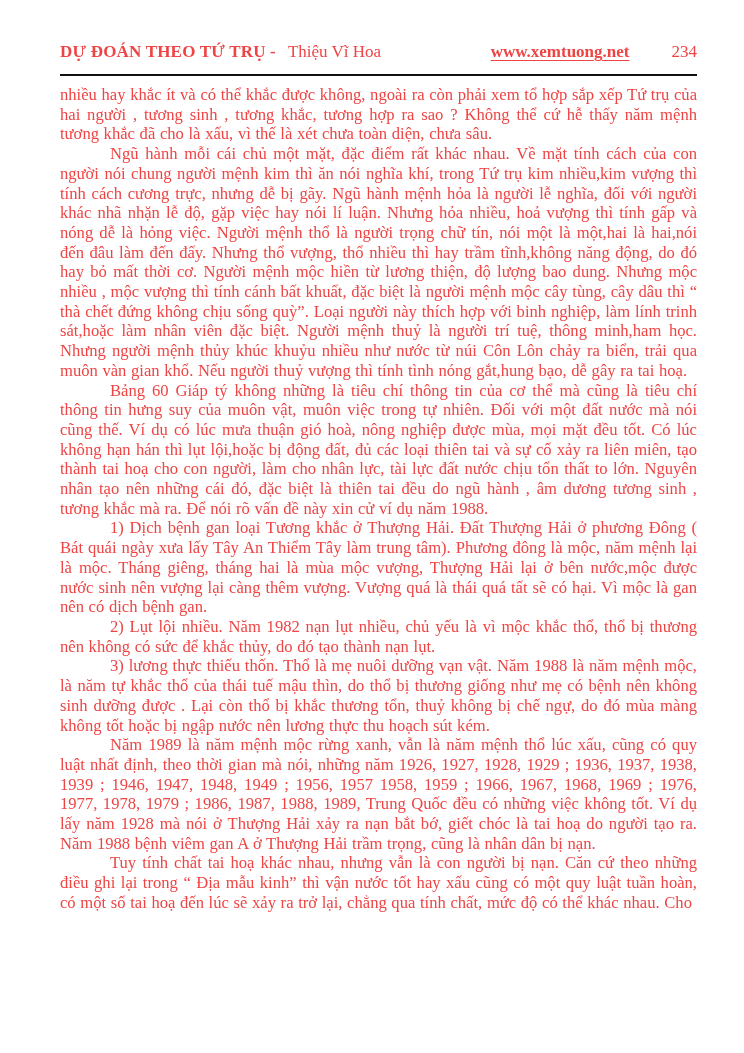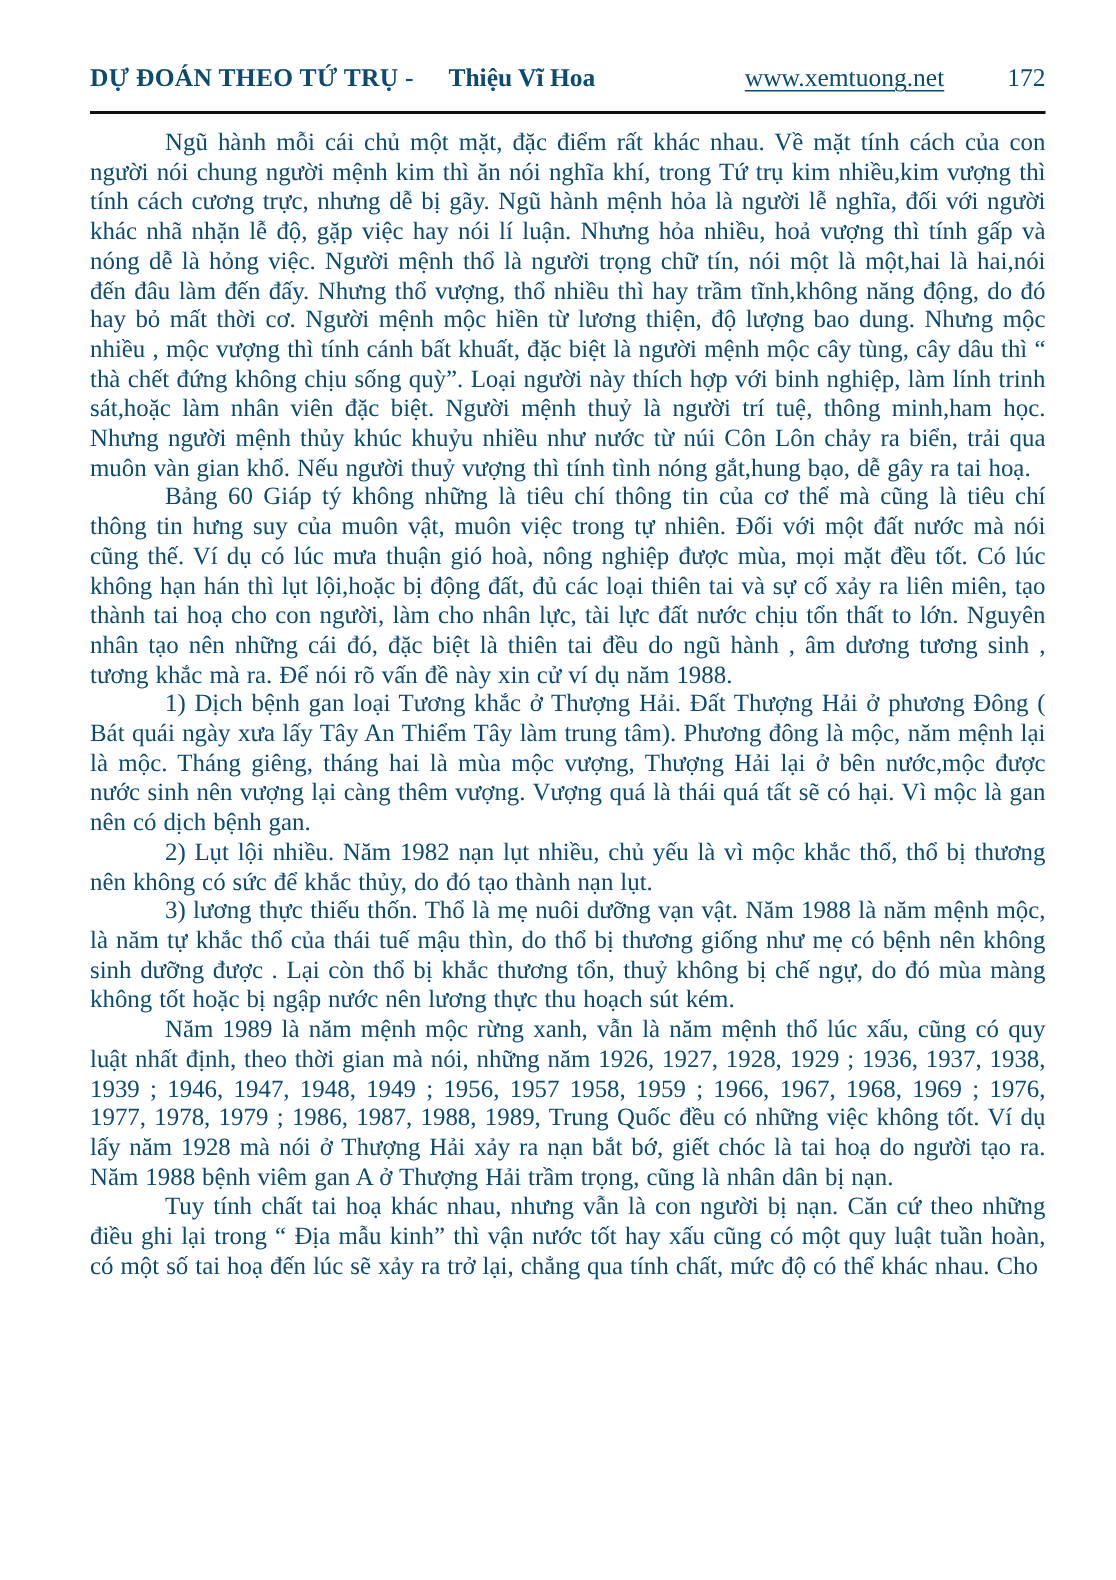--- a/index.html
+++ b/index.html
@@ -9,42 +9,42 @@
   }
   .page {
     position: relative;
     width: 744px;
     height: 985px;
     margin: 0 auto;
     background: #ffffff;
     box-sizing: border-box;
     padding: 42px 47px 0 60px;
     font-family: "Liberation Serif", "DejaVu Serif", serif;
-    color: #0c4a6e;
+    color: #ef4444;
     overflow: hidden;
   }
   .page-header {
     display: flex;
     align-items: baseline;
     font-size: 17px;
     line-height: 20px;
     white-space: nowrap;
   }
   .book-title {
     font-weight: bold;
     letter-spacing: 0.2px;
   }
   .author-name {
-    margin-left: 23px;
-    font-weight: bold;
+    margin-left: 12px;
   }
   .website-url {
     margin-left: auto;
     text-decoration: underline;
     text-underline-offset: 3px;
+    font-weight: bold;
   }
   .page-number {
     margin-left: 42px;
   }
   .header-divider {
     border: none;
     border-top: 2px solid #111;
     margin: 12px 0 9px 0;
     width: 100%;
   }
@@ -64,26 +64,27 @@
 </style>
 </head>
 <body>
 
 <div class="page">
 
   <div class="page-header">
     <span class="book-title">DỰ ĐOÁN THEO TỨ TRỤ -</span>
     <span class="author-name">Thiệu Vĩ  Hoa</span>
     <span class="website-url">www.xemtuong.net</span>
-    <span class="page-number">172</span>
+    <span class="page-number">234</span>
   </div>
 
   <hr class="header-divider">
 
   <div class="page-body">
+    <p class="noindent">nhiều  hay khắc ít và có thể khắc được không, ngoài ra còn phải xem tổ hợp sắp xếp Tứ trụ của hai người , tương sinh , tương khắc, tương hợp ra sao ? Không thể cứ hễ thấy năm mệnh tương khắc đã cho là xấu, vì thế là xét chưa toàn diện, chưa sâu.</p>
     <p>Ngũ hành mỗi cái chủ một mặt, đặc điểm rất khác nhau. Về mặt tính cách của con người nói chung người mệnh kim thì ăn nói nghĩa khí, trong Tứ trụ kim nhiều,kim vượng thì tính cách cương trực, nhưng dễ bị gãy. Ngũ hành mệnh hỏa là người lễ nghĩa, đối với người khác nhã nhặn lễ độ, gặp việc hay nói lí luận. Nhưng hỏa nhiều, hoả vượng thì tính gấp và nóng dễ là hỏng việc. Người mệnh thổ là người trọng chữ tín, nói một là một,hai là hai,nói đến đâu làm đến đấy. Nhưng thổ vượng, thổ nhiều thì hay trầm tĩnh,không năng động, do đó hay bỏ mất thời cơ. Người mệnh mộc hiền từ lương thiện, độ lượng bao dung. Nhưng mộc nhiều , mộc vượng thì tính cánh bất khuất, đặc biệt là người mệnh mộc cây tùng, cây dâu thì “ thà chết đứng không chịu sống quỳ”. Loại người này thích hợp với binh nghiệp, làm lính trinh sát,hoặc làm nhân viên đặc biệt. Người mệnh thuỷ là người trí tuệ, thông minh,ham học. Nhưng người mệnh thủy khúc khuỷu nhiều như nước từ núi Côn Lôn chảy ra biển, trải qua muôn vàn gian khổ. Nếu người thuỷ vượng thì tính tình nóng gắt,hung bạo, dễ gây ra tai hoạ.</p>
     <p>Bảng 60 Giáp tý không những là  tiêu chí thông tin của cơ thể mà cũng là tiêu chí thông tin hưng suy của muôn vật, muôn việc trong tự nhiên. Đối với một đất nước mà nói cũng thế. Ví dụ có lúc mưa thuận gió hoà, nông nghiệp được mùa, mọi mặt đều tốt. Có  lúc không hạn hán thì lụt lội,hoặc bị động đất, đủ các loại thiên tai và sự cố xảy ra liên miên, tạo thành tai hoạ cho con người, làm cho nhân lực, tài lực đất nước chịu tổn thất to lớn. Nguyên nhân tạo nên những cái đó, đặc biệt là thiên tai đều do ngũ hành , âm dương tương sinh , tương khắc mà ra. Để nói rõ vấn đề này xin cử ví dụ năm 1988.</p>
     <p>1) Dịch bệnh gan loại Tương khắc ở Thượng Hải. Đất Thượng Hải ở phương Đông ( Bát quái ngày xưa lấy Tây An Thiểm Tây làm trung tâm). Phương đông là mộc, năm mệnh lại là mộc. Tháng giêng, tháng hai là mùa mộc vượng, Thượng Hải lại ở bên nước,mộc được nước sinh nên vượng lại càng thêm vượng. Vượng quá là thái quá tất sẽ có hại. Vì mộc là gan nên có dịch bệnh gan.</p>
     <p>2) Lụt lội nhiều. Năm 1982 nạn lụt nhiều, chủ yếu là vì mộc khắc thổ, thổ bị thương nên không có sức để khắc thủy, do đó tạo thành nạn lụt.</p>
     <p>3)  lương thực thiếu thốn. Thổ là mẹ nuôi dưỡng vạn vật. Năm 1988 là năm mệnh mộc, là năm tự khắc thổ của thái tuế mậu thìn, do thổ bị thương giống như mẹ có bệnh nên không sinh dưỡng được . Lại còn thổ  bị khắc thương tổn, thuỷ không bị chế ngự, do đó mùa màng không tốt hoặc bị ngập nước nên lương thực thu hoạch sút kém.</p>
     <p>Năm 1989 là năm mệnh mộc rừng xanh, vẫn là năm mệnh thổ lúc xấu, cũng có quy luật nhất định, theo thời gian mà nói, những năm 1926, 1927, 1928, 1929 ; 1936, 1937, 1938, 1939 ; 1946, 1947, 1948, 1949 ; 1956, 1957 1958, 1959 ; 1966, 1967, 1968, 1969 ; 1976, 1977, 1978, 1979 ; 1986, 1987, 1988, 1989, Trung Quốc đều có những việc không tốt. Ví dụ lấy năm 1928 mà nói ở Thượng Hải xảy ra nạn bắt bớ, giết chóc là tai hoạ do người tạo ra. Năm 1988 bệnh viêm gan A ở Thượng Hải trầm trọng, cũng là nhân dân bị nạn.</p>
     <p>Tuy tính chất tai hoạ khác nhau, nhưng vẫn là con người bị nạn. Căn cứ  theo những điều ghi lại trong “ Địa mẫu kinh” thì vận nước tốt hay xấu cũng có một quy luật  tuần hoàn, có một số tai hoạ đến lúc sẽ xảy ra trở lại, chẳng qua tính chất, mức độ có thể khác nhau. Cho</p>
   </div>
 
 </div>

